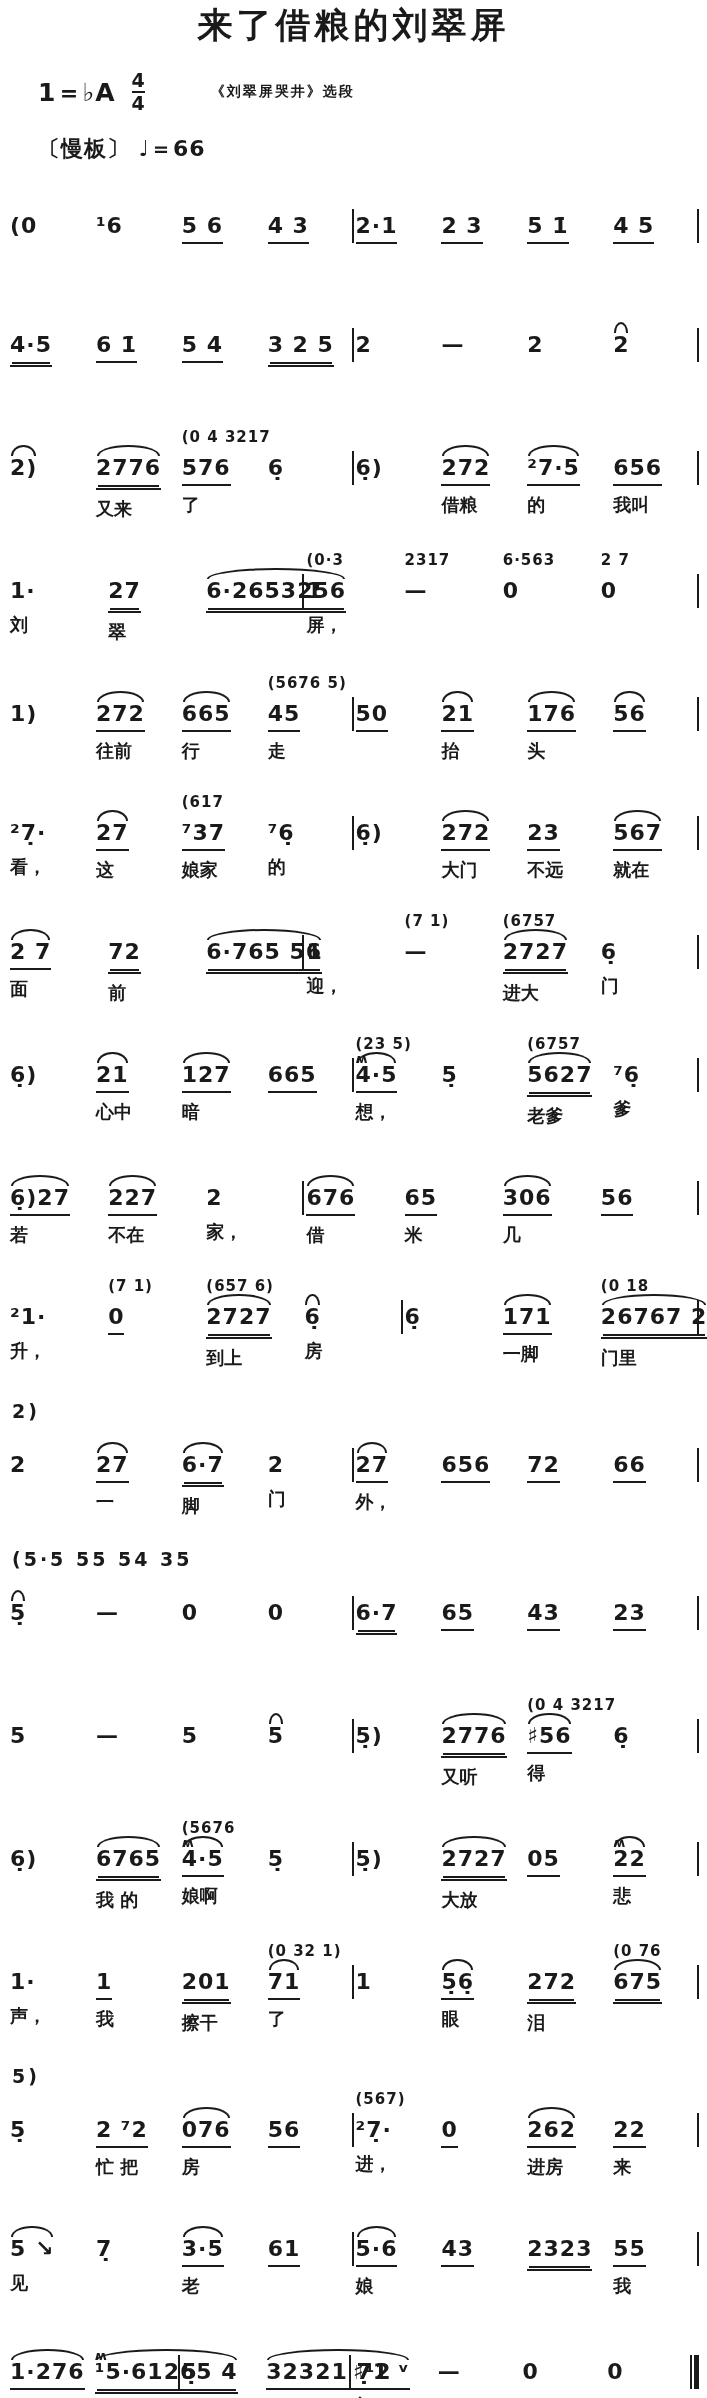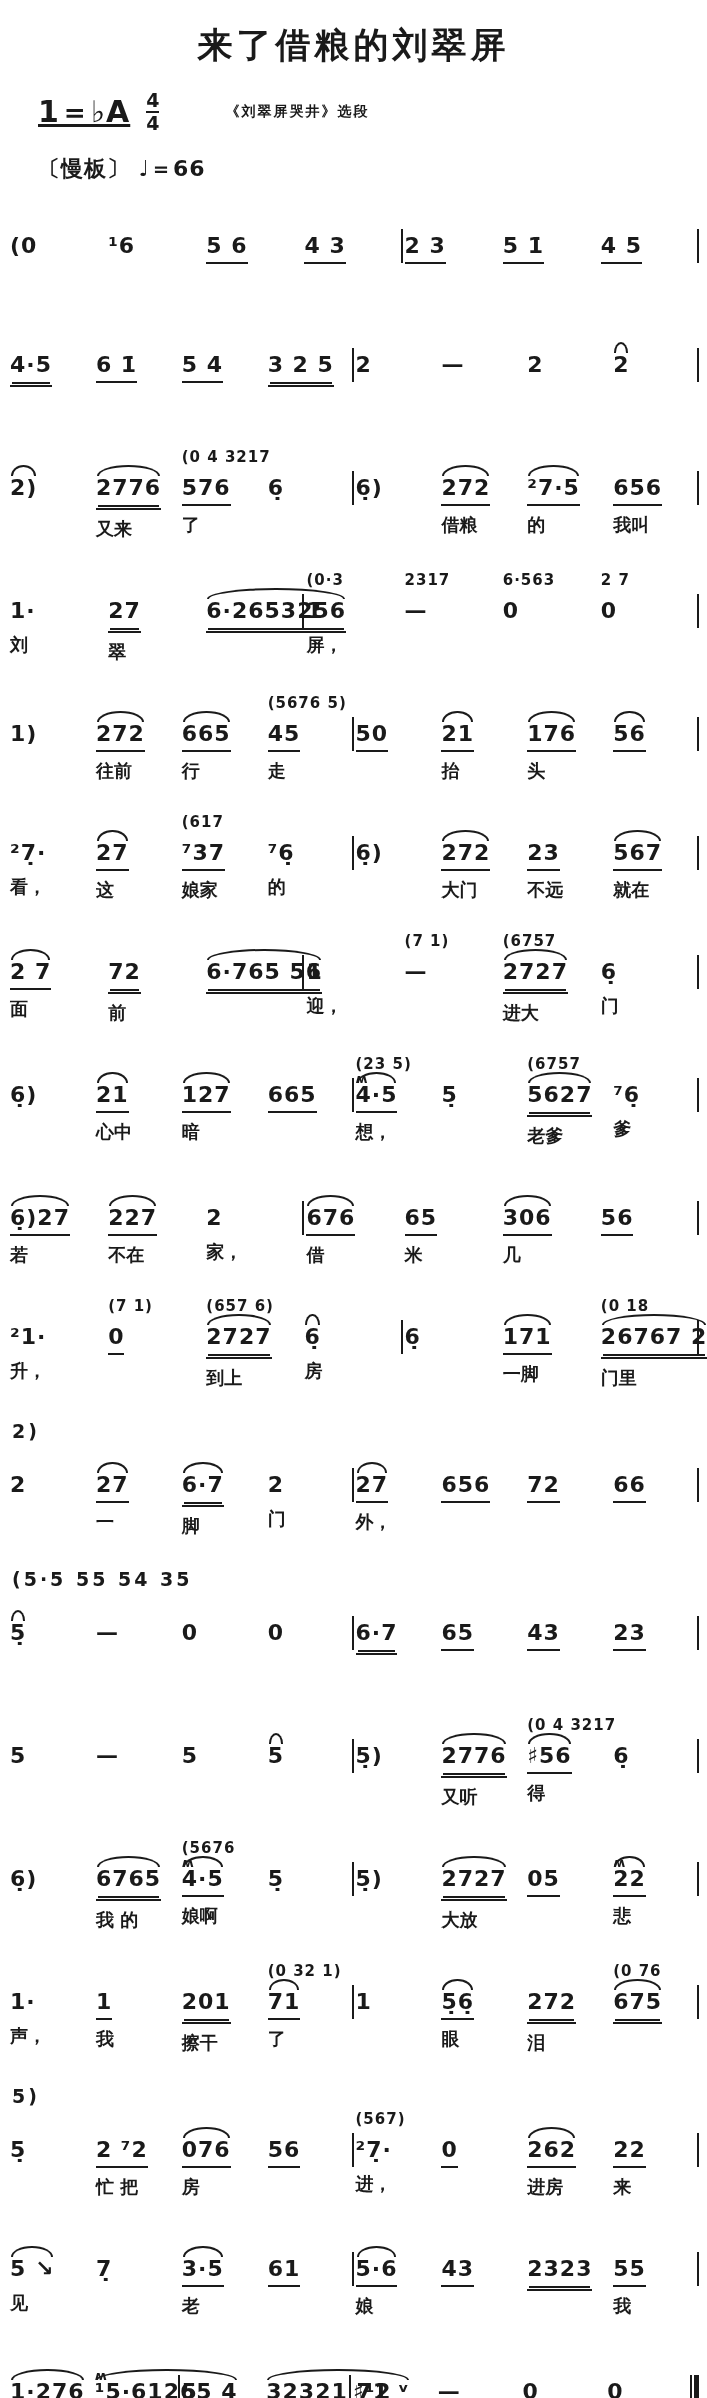--- a/index.html
+++ b/index.html
@@ -1,23 +1,23 @@
 <!DOCTYPE html>
 <html><head>
 <meta charset="utf-8">
 <style>
   html,body{margin:0;padding:0;background:#ffffff;}
   body{width:707px;min-height:2398px;color:#1a1a1a;
        font-family:"DejaVu Sans","Liberation Sans",sans-serif;overflow:hidden;}
   .page{position:relative;width:707px;min-height:2398px;padding:0;box-sizing:border-box;}
 
-  .title{margin:0;padding-top:22px;text-align:center;font-size:35px;font-weight:700;
+  .title{margin:0;padding-top:2px;text-align:center;font-size:35px;font-weight:700;
          letter-spacing:4px;}
   .meta{display:flex;align-items:center;margin:22px 0 0 38px;font-weight:700;}
-  .key{font-size:30px;letter-spacing:1px;text-decoration:underline;}
+  .key{font-size:25px;letter-spacing:1px;}
   .frac{display:inline-flex;flex-direction:column;align-items:center;font-size:19px;
         line-height:1.05;margin-left:16px;}
   .frac .den{border-top:2.5px solid #1a1a1a;padding-top:1px;}
   .subtitle{font-size:14px;margin-left:66px;letter-spacing:2px;}
   .tempo{margin:20px 0 14px 38px;font-weight:700;font-size:22px;letter-spacing:1px;}
 
   #score{padding:8px 8px 0 8px;}
   .sys{margin-bottom:27px;}
   .pre{font-weight:700;font-size:19px;letter-spacing:3px;margin:0 0 3px 4px;white-space:nowrap;}
   .row{display:flex;align-items:flex-start;}
@@ -77,20 +77,25 @@
             <div class="lyric">&nbsp;</div>
           </div>
           <div class="cell">
             <div class="ann">&nbsp;</div>
             <div class="note u1">4 3</div>
             <div class="lyric">&nbsp;</div>
           </div>
           <div class="bar"></div>
           <div class="cell">
             <div class="ann">&nbsp;</div>
+            <div class="note u1">2·1</div>
+            <div class="lyric">&nbsp;</div>
+          </div>
+          <div class="cell">
+            <div class="ann">&nbsp;</div>
             <div class="note u1">2 3</div>
             <div class="lyric">&nbsp;</div>
           </div>
           <div class="cell">
             <div class="ann">&nbsp;</div>
             <div class="note u1">5 1̇</div>
             <div class="lyric">&nbsp;</div>
           </div>
           <div class="cell">
             <div class="ann">&nbsp;</div>

